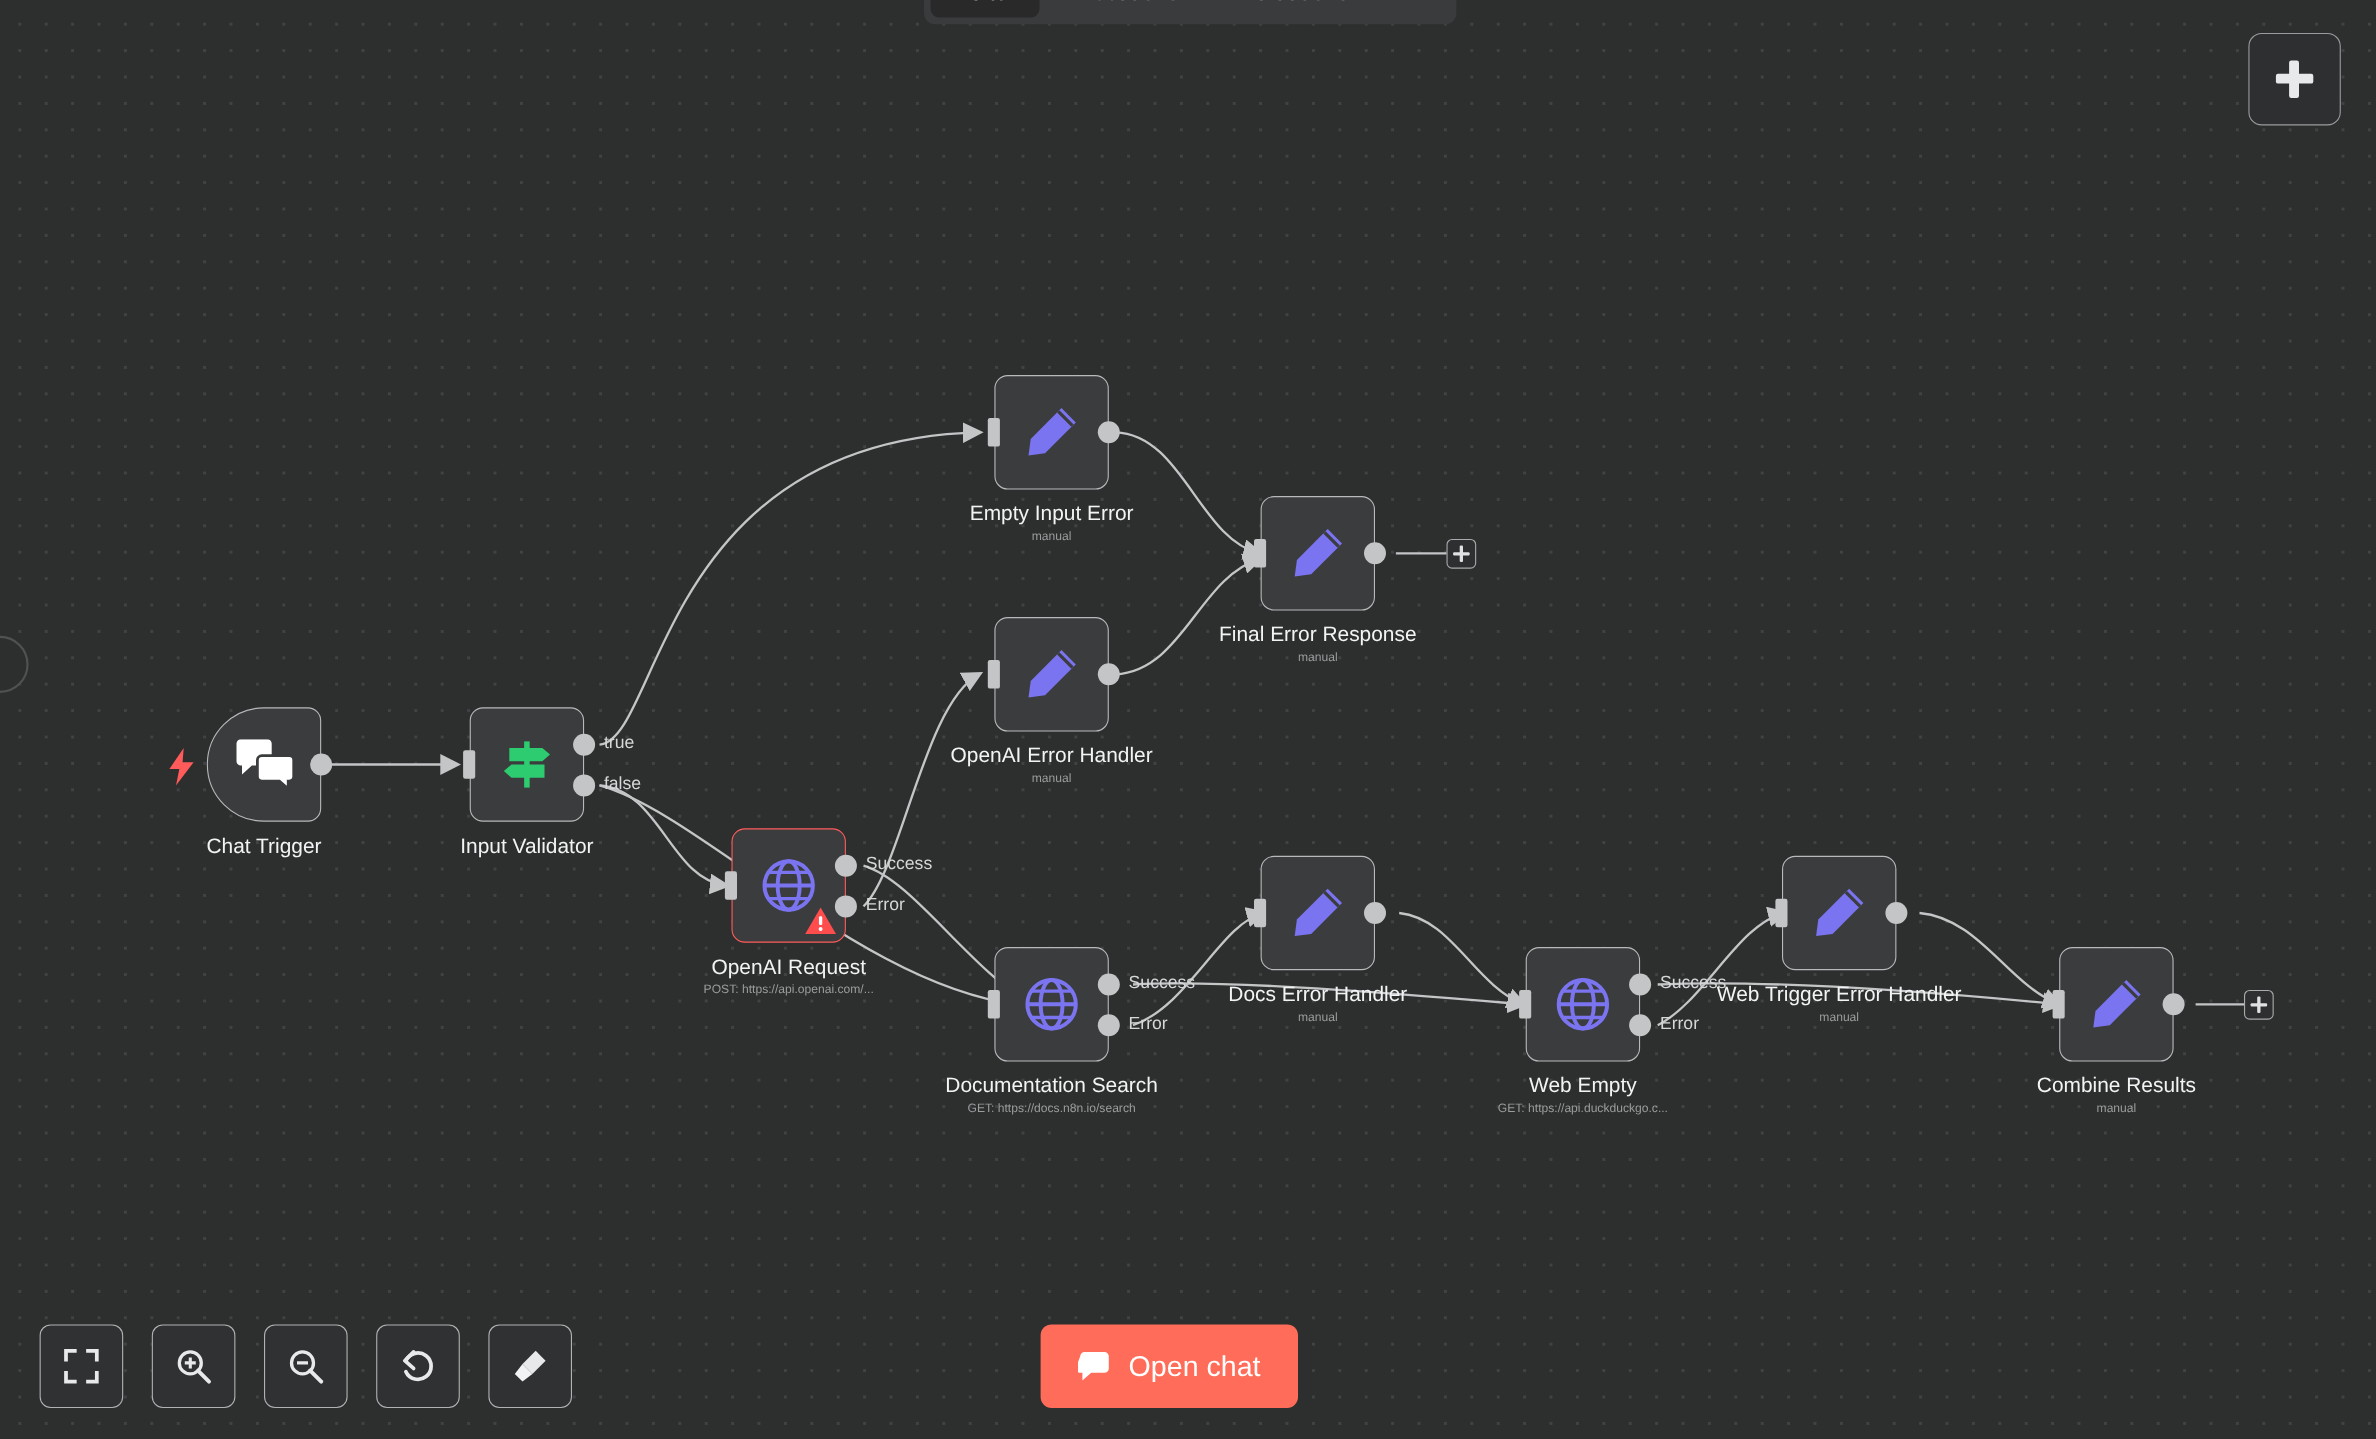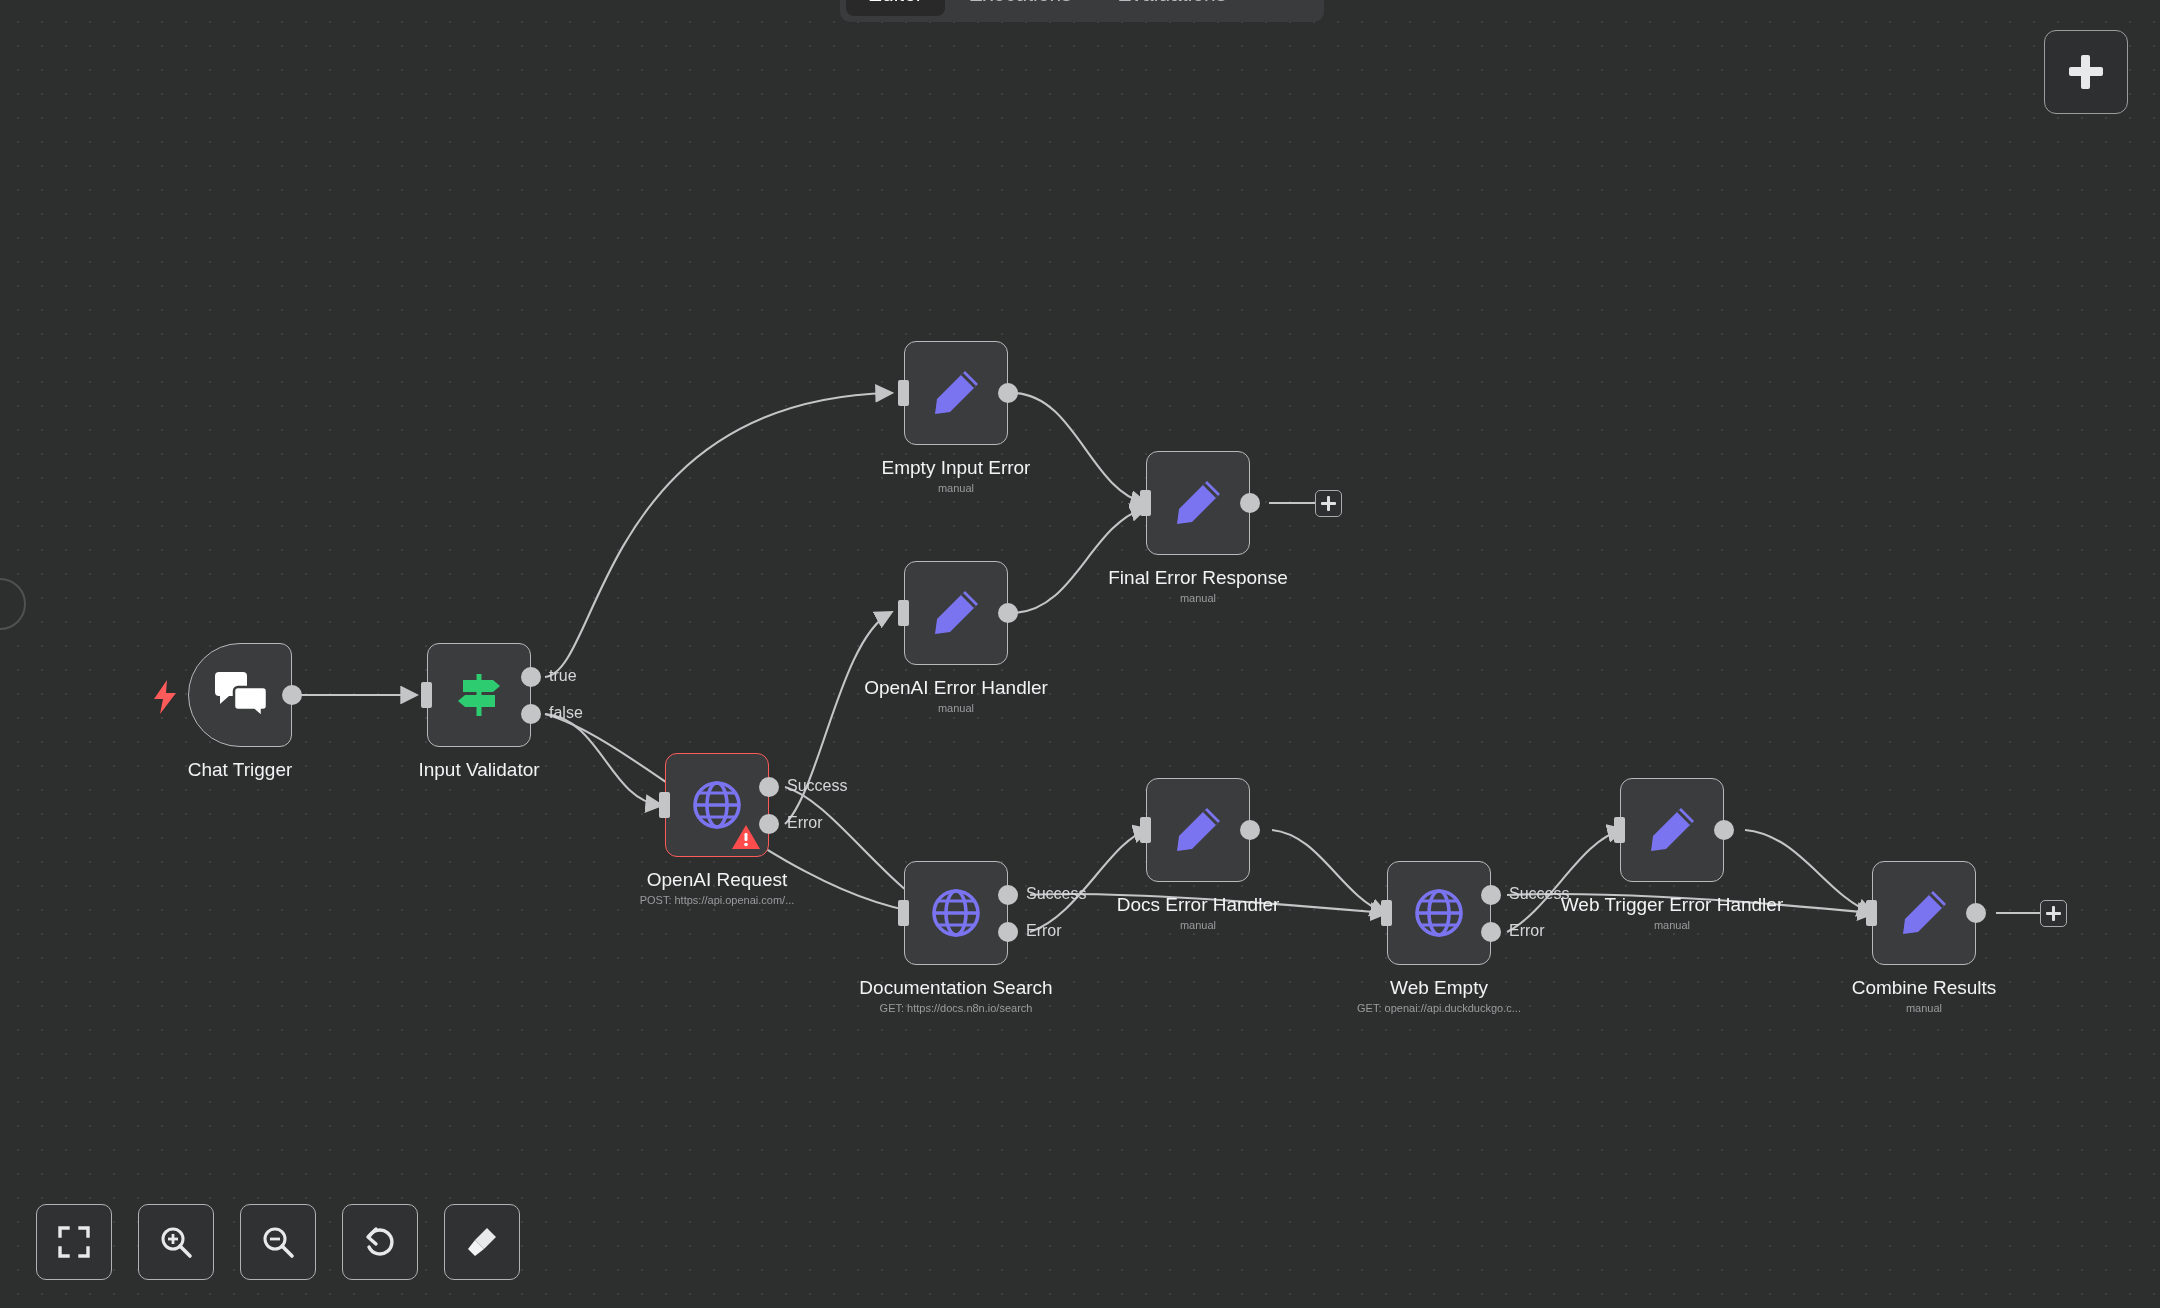--- a/index.html
+++ b/index.html
@@ -387,21 +387,21 @@
         <line x1="8" y1="14" x2="44" y2="14" stroke="#7b74f0" stroke-width="3"></line>
         <line x1="8" y1="38" x2="44" y2="38" stroke="#7b74f0" stroke-width="3"></line>
       </svg>
     </div>
     <div class="ep-in" style="left:-6px; top:39px;"></div>
     <div class="ep-out" style="left:94px; top:24px;"></div>
     <div class="ep-out" style="left:94px; top:61px;"></div>
     <div class="ep-label" style="left:122px; top:24px;">Success</div>
     <div class="ep-label" style="left:122px; top:61px;">Error</div>
     <div class="label">Web Empty</div>
-    <div class="sublabel">GET: openai://api.duckduckgo.c...</div>
+    <div class="sublabel">GET: https://api.duckduckgo.c...</div>
   </div>
 
   <div class="node" style="left:1620px; top:778px;">
     <div class="box">
       <svg class="icon-svg" width="50" height="50" viewBox="0 0 50 50">
         <path d="M34,3 L47,16 L19,44 L4,46 L6,31 Z" fill="#7b74f0"></path>
         <path d="M31,6 L44,19" stroke="#3b3c3d" stroke-width="3"></path>
       </svg>
     </div>
     <div class="ep-in" style="left:-6px; top:39px;"></div>
@@ -458,14 +458,20 @@
     </div>
     <div class="tool-btn">
       <svg width="34" height="34" viewBox="0 0 34 34">
         <path d="M22,3 L31,12 L19,24 L10,15 Z" fill="#e8e9ea"></path>
         <path d="M10,15 L3,24 L10,31 L19,24 Z" fill="#f2f3f4"></path>
         <line x1="25" y1="4" x2="31" y2="10" stroke="#303132" stroke-width="2"></line>
       </svg>
     </div>
   </div>
 
+  <div id="open-chat">
+    <svg width="30" height="30" viewBox="0 0 30 30">
+      <path d="M2,6 a4,4 0 0 1 4,-4 h18 a4,4 0 0 1 4,4 v11 a4,4 0 0 1 -4,4 h-12 l-8,7 v-7 h-2 a4,4 0 0 1 -4,-4 z" fill="#ffffff"></path>
+    </svg>
+    <span class="txt">Open chat</span>
+  </div>
 
 </div>
 
 </body></html>

